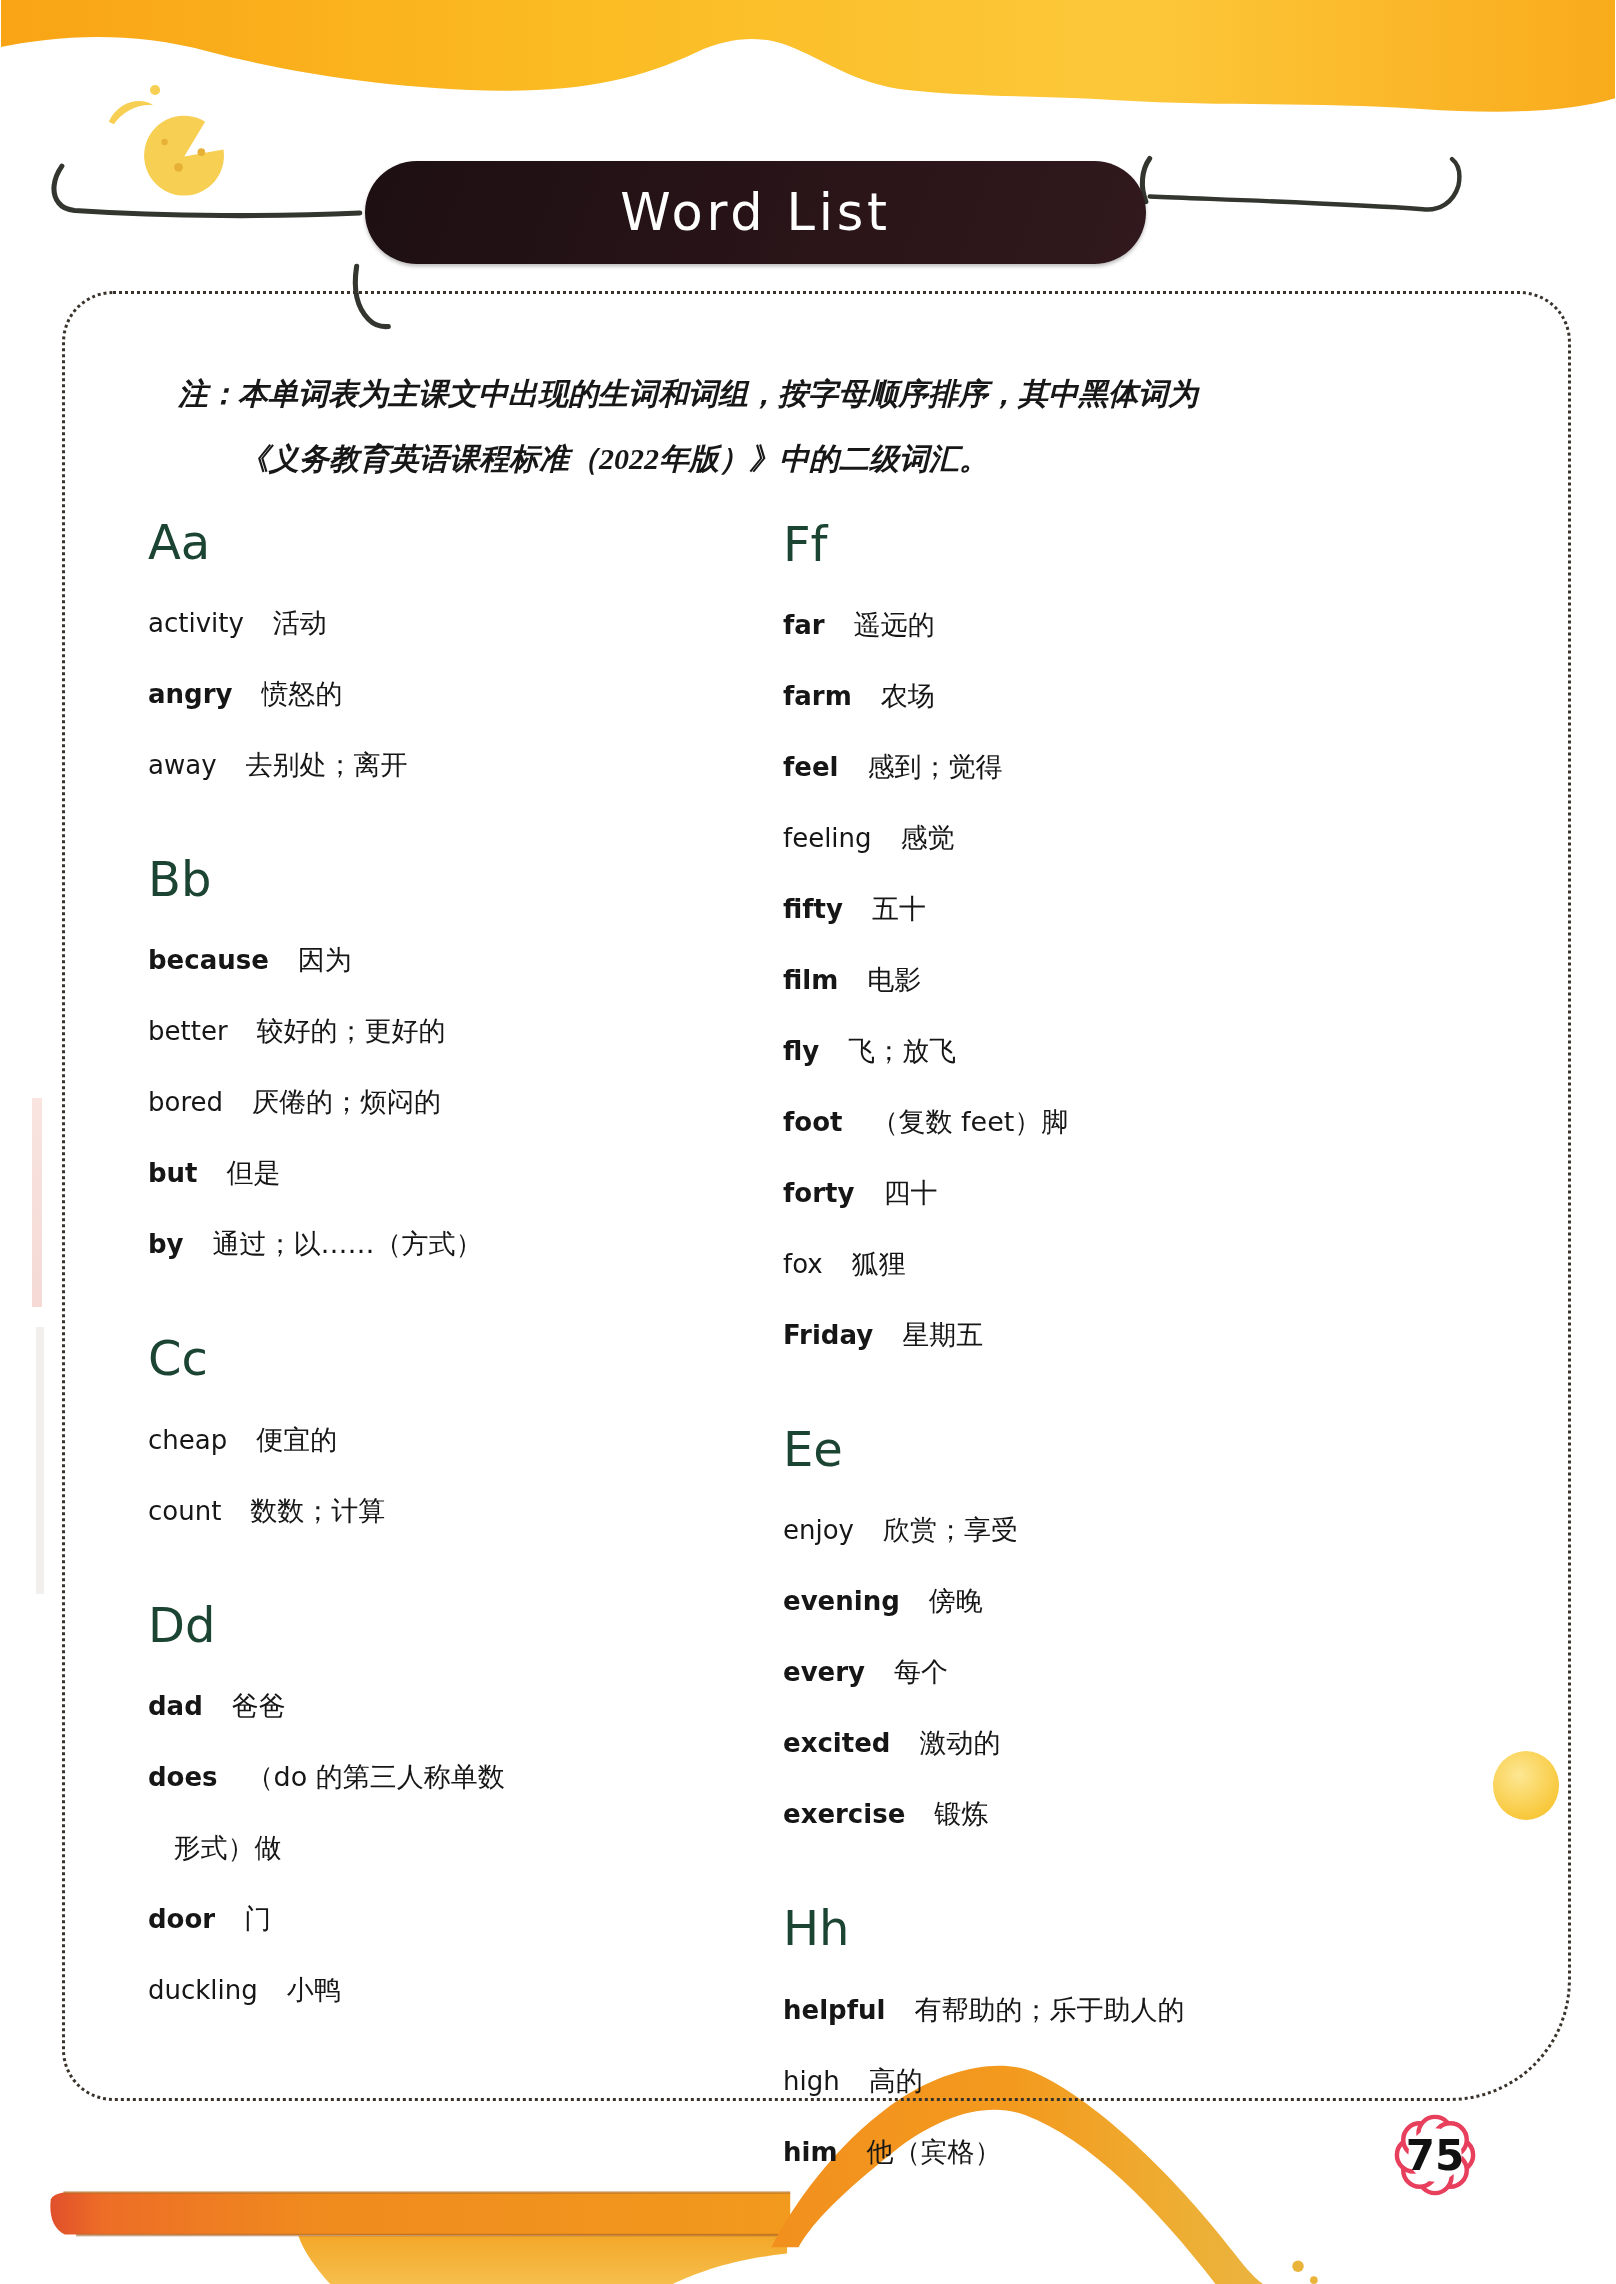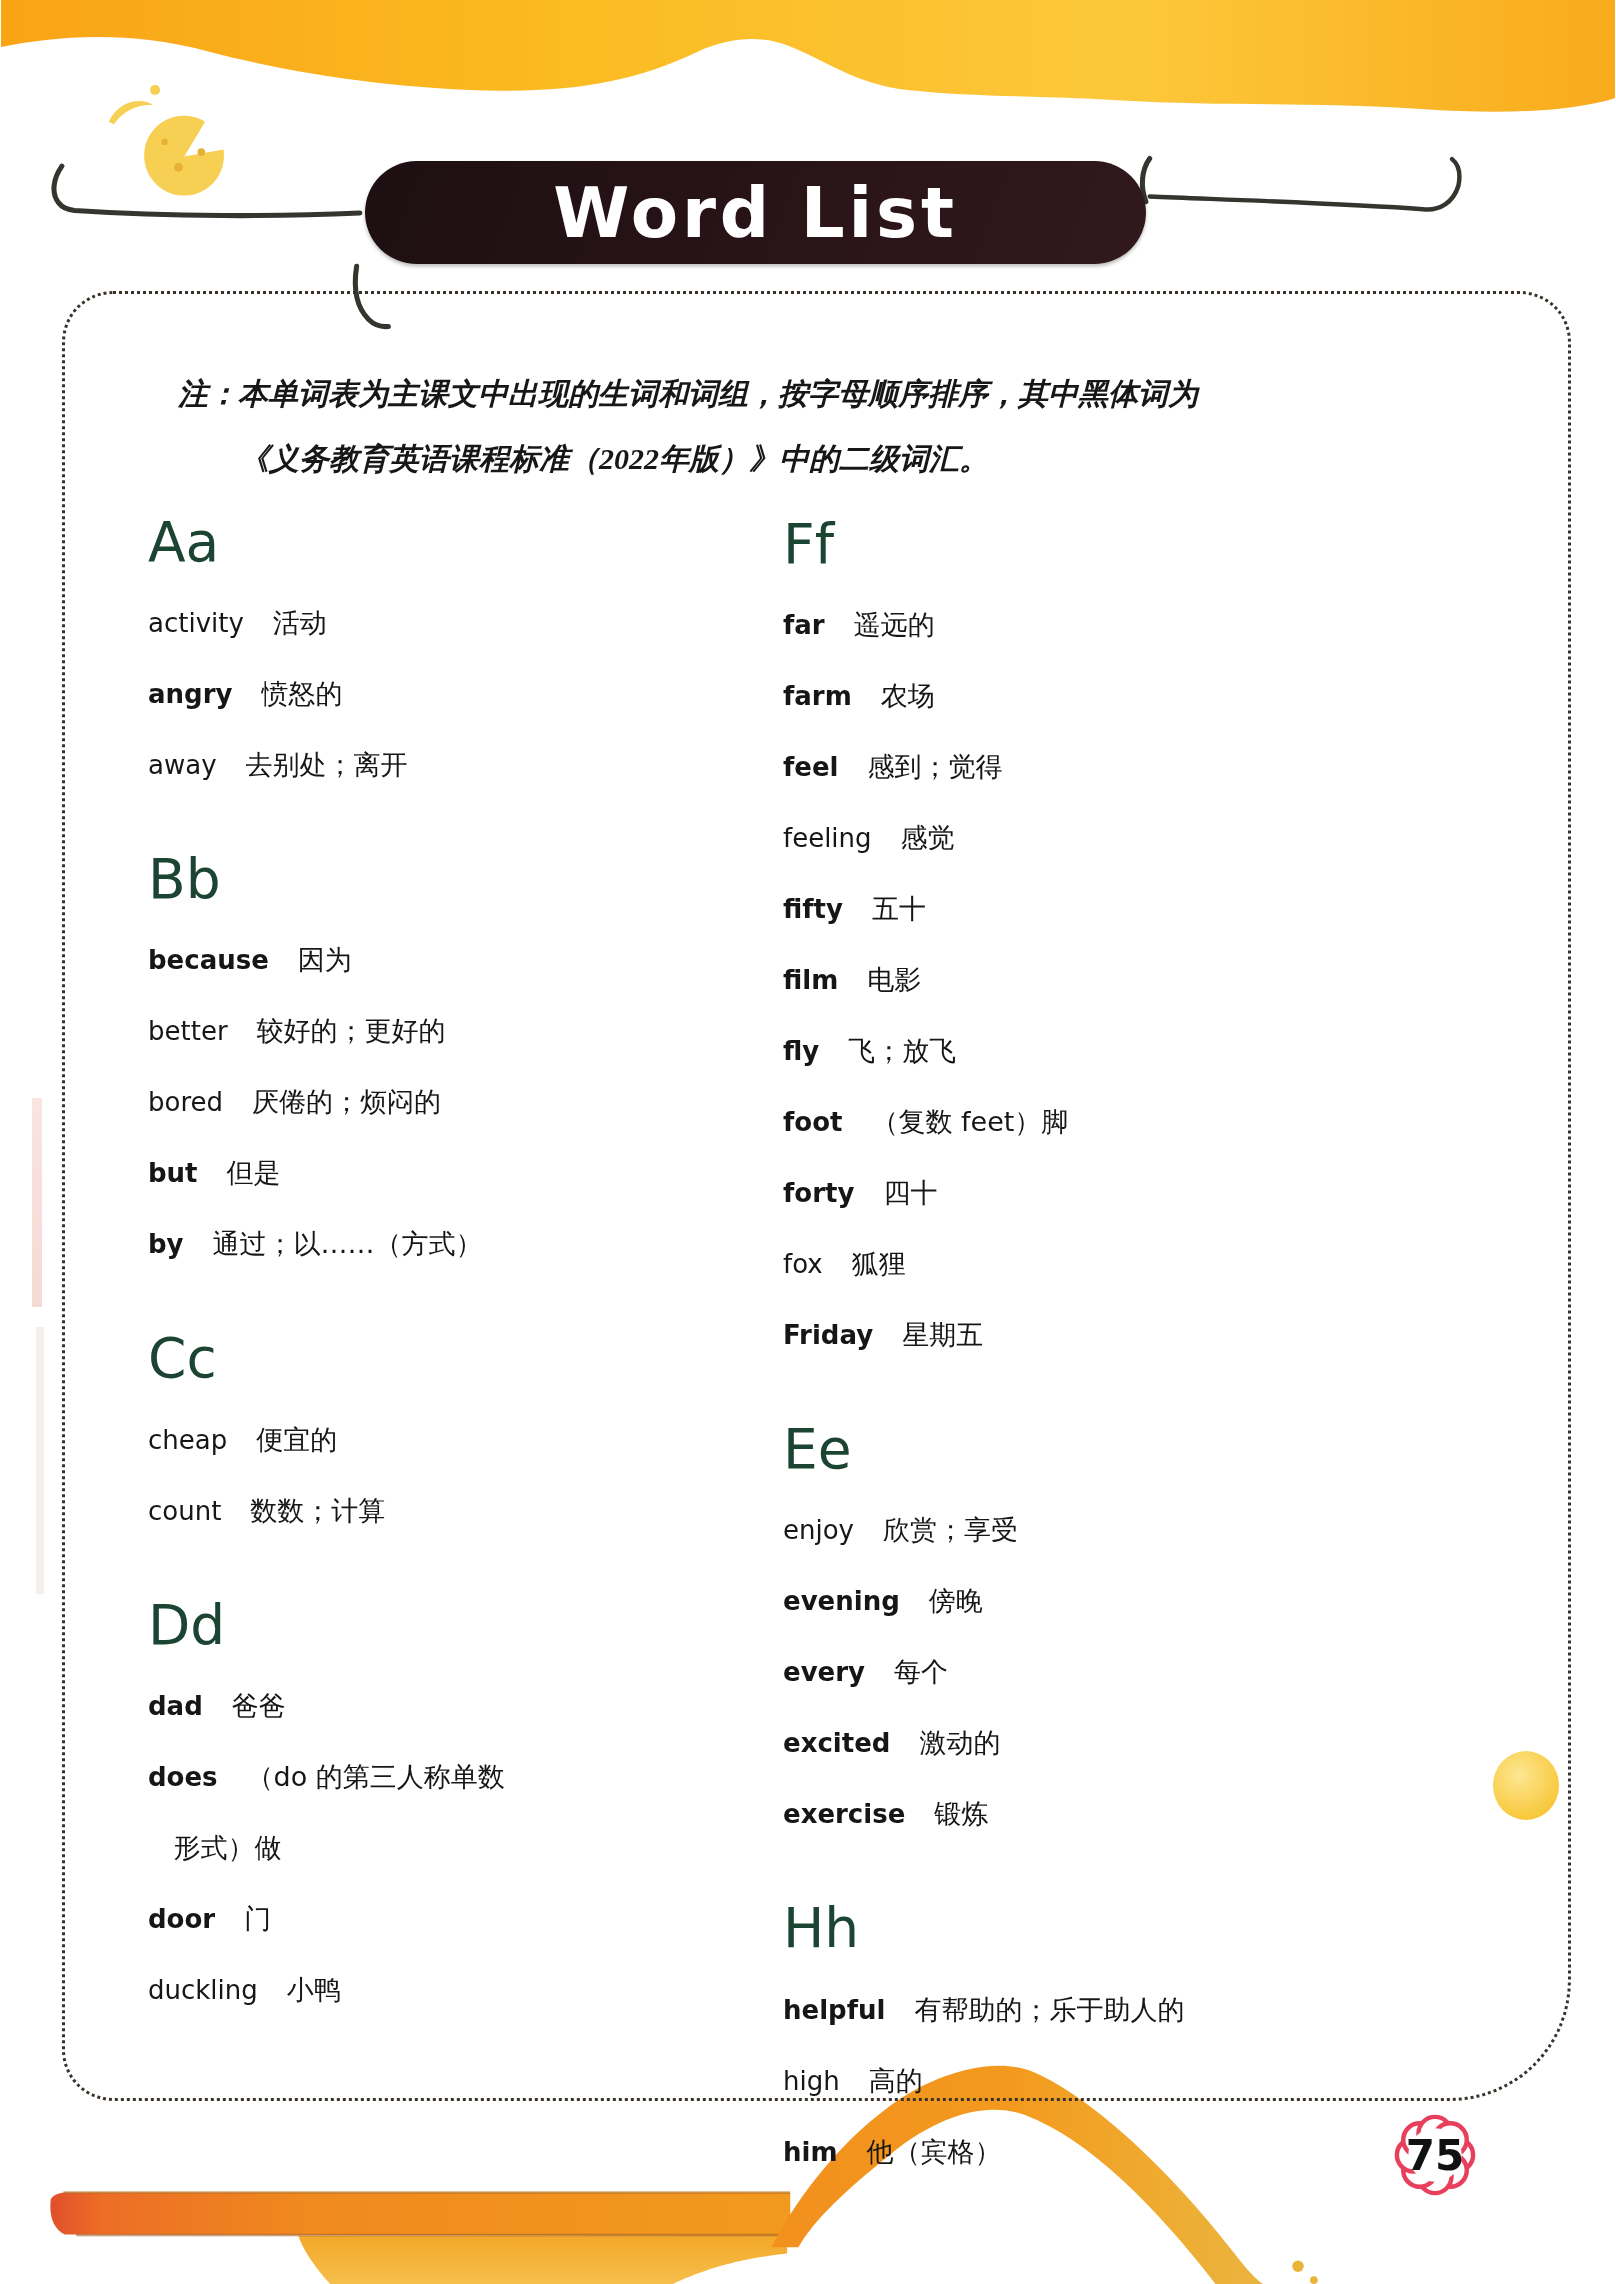--- a/index.html
+++ b/index.html
@@ -7,35 +7,35 @@
         font-family:"DejaVu Sans","Liberation Sans",sans-serif;}
 
   
   .top-deco{position:absolute;left:0;top:0;z-index:1;}
   .bottom-deco{position:absolute;left:0;top:2063px;z-index:1;}
 
   .title-pill{position:absolute;left:365px;top:161px;width:781px;height:103px;z-index:2;
       background:linear-gradient(110deg,#1d0f12 0%,#291418 55%,#31191d 100%);
       border-radius:54px;display:flex;align-items:center;justify-content:center;
       box-shadow:0 2.5px 3.8px rgba(0,0,0,.25);}
-  .title-pill span{color:#ffffff;font-size:69px;font-weight:700;letter-spacing:3.8px;}
+  .title-pill span{color:#ffffff;font-size:51px;font-weight:400;letter-spacing:3.8px;}
 
   .content-border{position:absolute;left:62px;top:291px;width:1503px;height:1804px;z-index:3;
       border:3.2px dotted #39322b;border-radius:51px 51px 121px 51px;}
 
   .note{position:absolute;left:178px;top:361px;width:1276px;z-index:4;
       font-family:"Liberation Serif","DejaVu Serif",serif;font-style:italic;
       font-size:30px;line-height:65px;color:#171717;font-weight:600;}
   .note .l2{padding-left:61px;}
 
   
   .col{position:absolute;z-index:4;}
   .col-left{left:148px;top:505px;width:625px;}
   .col-right{left:783px;top:507px;width:749px;}
-  .letter{font-size:55px;line-height:75px;font-weight:400;color:#1b4433;margin:39px 0 10.2px 0;}
+  .letter{font-size:48px;line-height:75px;font-weight:400;color:#1b4433;margin:39px 0 10.2px 0;}
   .sec:first-child .letter{margin-top:0;}
   .entry{line-height:65px;padding-left:25.4px;text-indent:-25.4px;color:#161616;}
   .w{font-size:26px;margin-right:29px;}
   .w.b{font-weight:700;}
   .m{font-size:27px;white-space:pre-line;}
 
   
   .yellow-dot{position:absolute;left:1493px;top:1751px;width:66px;height:69px;z-index:2;
       border-radius:50%;background:radial-gradient(circle at 40% 35%,#fde793,#f8c93e 70%,#f4bd2e);}
   .page-badge{position:absolute;left:1388px;top:2108px;width:94px;height:94px;z-index:5;}

